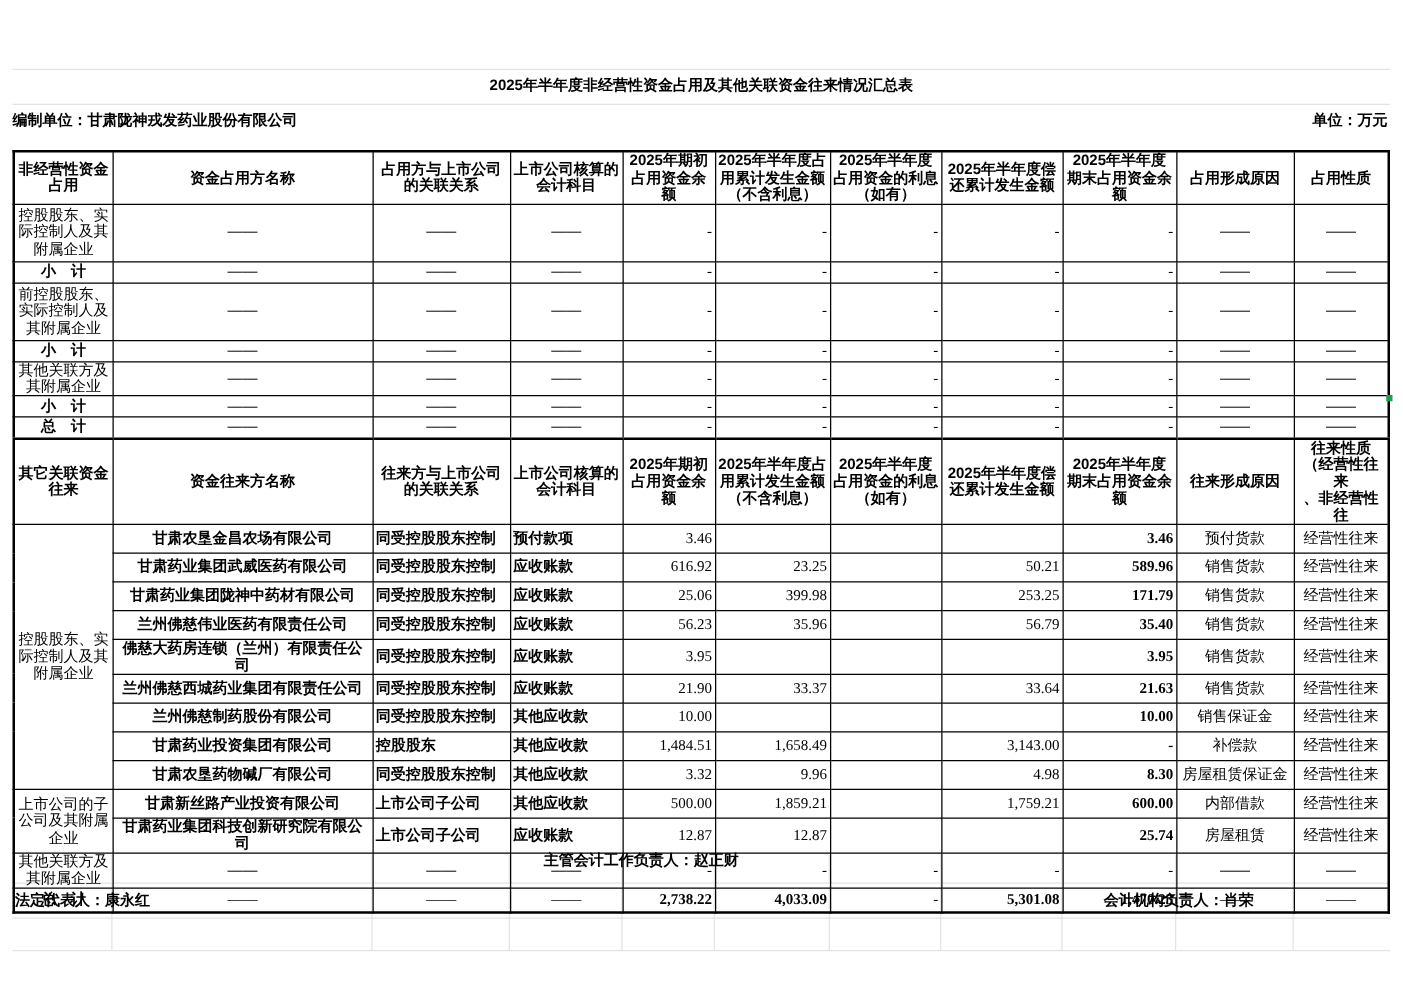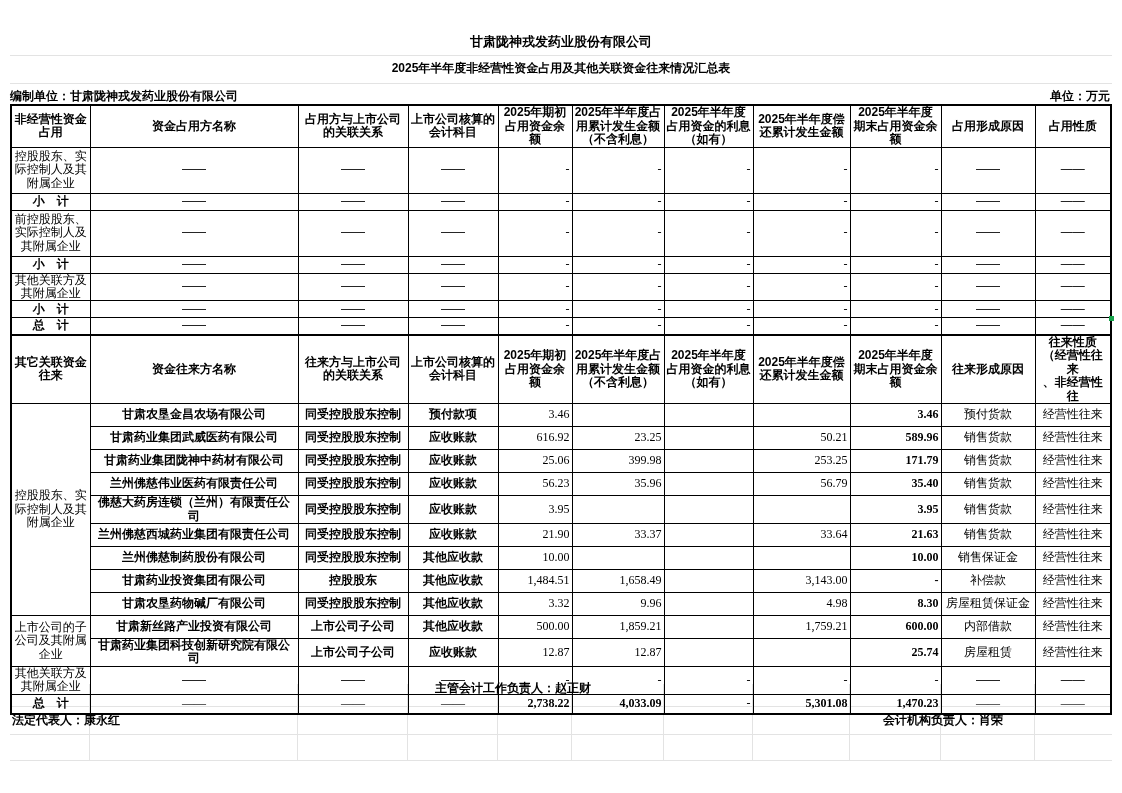--- a/index.html
+++ b/index.html
@@ -6,30 +6,30 @@
   #page{position:relative;width:1122px;height:793px;background:#ffffff;overflow:hidden;
         font-family:"Liberation Sans",sans-serif;color:#000;}
   .gridline{position:absolute;background:#e3e3e3;}
   .h-line{height:1px;left:10px;width:1102px;}
   .v-line{width:1px;top:684px;height:76px;}
   .title{position:absolute;left:0;width:1122px;text-align:center;font-weight:bold;}
   #title1{top:33px;font-size:13px;}
   #title2{top:60px;font-size:12px;}
   #prepared{position:absolute;left:10px;top:88px;font-size:12px;font-weight:bold;}
   #unit{position:absolute;right:12px;top:88px;font-size:12px;font-weight:bold;}
-  table.t{position:absolute;left:10px;top:104px;width:1102px;border-collapse:collapse;
+  table.t{position:absolute;left:10px;top:120px;width:1102px;border-collapse:collapse;
           table-layout:fixed;border:2px solid #000;}
   .t td{border:1px solid #000;font-size:12px;padding:0 2px;overflow:hidden;
         vertical-align:middle;line-height:1.12;}
   .hdr{font-weight:bold;text-align:center;line-height:1.2;}
   .pre{white-space:pre-line;}
   .cat{text-align:center;}
   .sub{font-weight:bold;text-align:center;}
   .nm{font-weight:bold;text-align:center;line-height:1.05;}
-  .rel,.acct{font-weight:bold;text-align:center;}
+  .rel,.acct{font-weight:bold;}
   .num{font-family:"Liberation Serif",serif;text-align:right;padding-right:3px;}
   .cls{font-weight:bold;}
   .rsn,.nat{text-align:center;}
   .dash{text-align:center;}
   tr.sep td{border-top:2px solid #000;}
   tr.tot td{font-family:"Liberation Serif",serif;}
   #note{position:absolute;left:12px;top:688px;font-size:11px;font-weight:bold;}
   #legal-rep{position:absolute;left:12px;top:712px;font-size:12px;font-weight:bold;}
   #chief-acct{position:absolute;left:435px;top:680px;font-size:12px;font-weight:bold;}
   #acct-head{position:absolute;left:883px;top:712px;font-size:12px;font-weight:bold;}
@@ -49,21 +49,20 @@
   <div class="gridline v-line" style="left:297px"></div>
   <div class="gridline v-line" style="left:407px"></div>
   <div class="gridline v-line" style="left:497px"></div>
   <div class="gridline v-line" style="left:571px"></div>
   <div class="gridline v-line" style="left:663px"></div>
   <div class="gridline v-line" style="left:752px"></div>
   <div class="gridline v-line" style="left:849px"></div>
   <div class="gridline v-line" style="left:940px"></div>
   <div class="gridline v-line" style="left:1034px"></div>
 
-  <div class="title" id="title1">甘肃陇神戎发药业股份有限公司</div>
   <div class="title" id="title2">2025年半年度非经营性资金占用及其他关联资金往来情况汇总表</div>
   <div id="prepared">编制单位：甘肃陇神戎发药业股份有限公司</div>
   <div id="unit">单位：万元</div>
 
   <table class="t">
     <colgroup>
       <col style="width:79px">
         <col style="width:208px">
         <col style="width:110px">
         <col style="width:90px">

